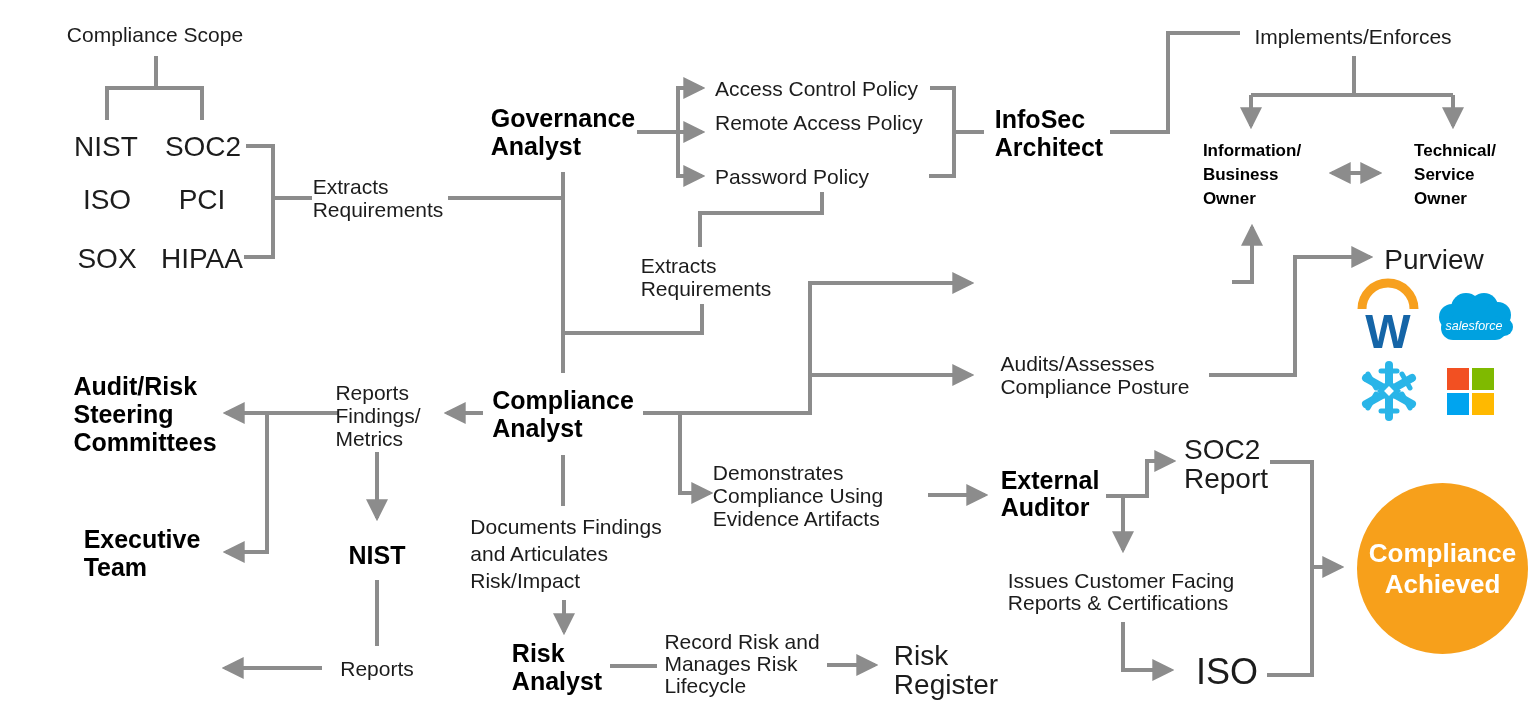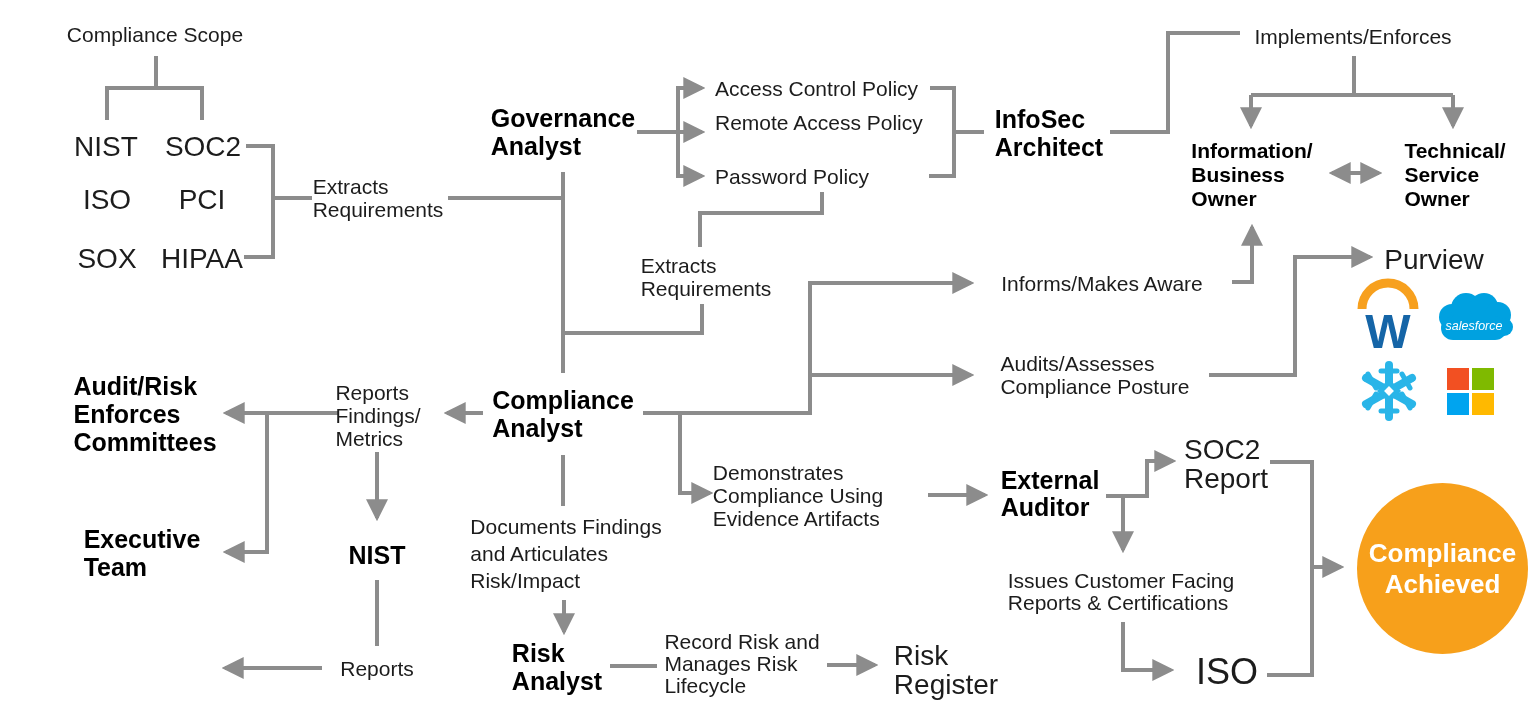--- a/index.html
+++ b/index.html
@@ -9,21 +9,21 @@
     font-family:"Liberation Sans","DejaVu Sans",sans-serif;
   }
   .wires{position:absolute;left:0;top:0;}
   .lbl{
     position:absolute;transform:translate(-50%,-50%);
     white-space:pre-line;
     font-size:21px;line-height:23px;color:#1c1c1c;
   }
   .la{transform:translate(0,-50%);text-align:left;}
   .b{font-weight:bold;color:#000000;font-size:25px;line-height:28px;}
-  .bs{font-weight:bold;color:#000000;font-size:21px;line-height:24px;}
+  .bs{font-weight:bold;color:#000000;font-size:17px;line-height:24px;}
   .mid{font-size:28px;line-height:29px;}
   .big{font-size:36px;line-height:38px;}
   .lh22{line-height:22px;}
   .lh27{line-height:27px;}
   .badge{
     position:absolute;left:1357px;top:483px;width:171px;height:171px;
     border-radius:50%;background:#F7A01B;
     display:flex;align-items:center;justify-content:center;
   }
   .badge span{
@@ -166,30 +166,29 @@
   <div class="lbl b" style="left:1049px;top:133px">InfoSec
 Architect</div>
   <div class="lbl" style="left:1353px;top:36px">Implements/Enforces</div>
   <div class="lbl bs" style="left:1252px;top:175px">Information/
 Business
 Owner</div>
   <div class="lbl bs" style="left:1455px;top:175px">Technical/
 Service
 Owner</div>
 
-  <div class="lbl" style="left:1102px;top:283px">Informs/Makes Aware</div>
   <div class="lbl" style="left:1095px;top:375px">Audits/Assesses
 Compliance Posture</div>
   <div class="lbl mid" style="left:1434px;top:259px">Purview</div>
 
   <div class="lbl" style="left:378px;top:415px">Reports
 Findings/
 Metrics</div>
   <div class="lbl b" style="left:145px;top:414px">Audit/Risk
-Enforces
+Steering
 Committees</div>
   <div class="lbl b" style="left:142px;top:553px">Executive
 Team</div>
   <div class="lbl b" style="left:377px;top:555px">NIST</div>
   <div class="lbl" style="left:377px;top:668px">Reports</div>
 
   <div class="lbl b" style="left:563px;top:414px">Compliance
 Analyst</div>
   <div class="lbl lh27" style="left:566px;top:553px">Documents Findings
 and Articulates

